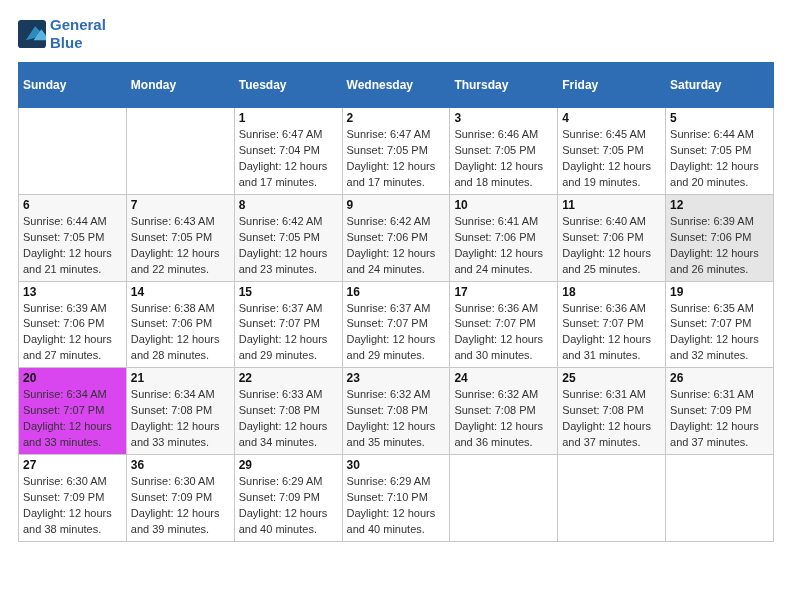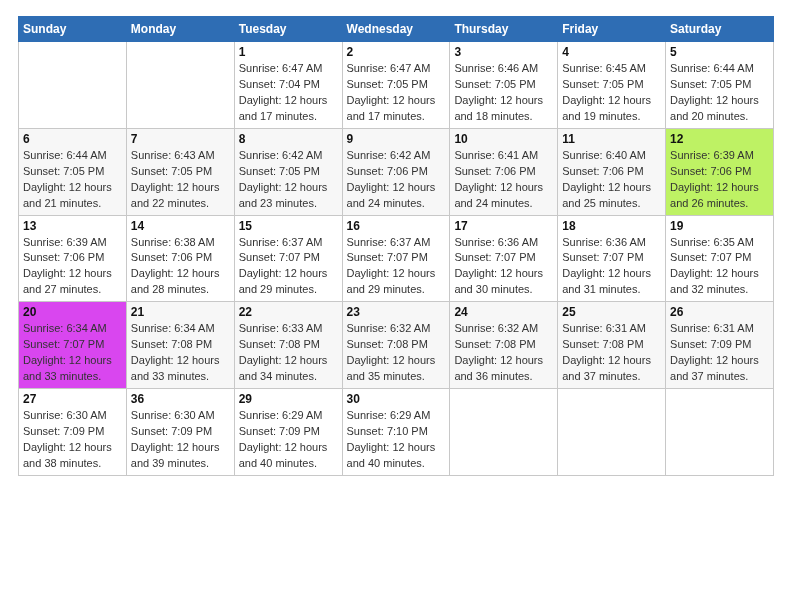--- a/index.html
+++ b/index.html
@@ -57,21 +57,21 @@
     .calendar-table {
       width: 100%;
       border-collapse: collapse;
       table-layout: fixed;
     }
     .calendar-table th {
       background: #2e6db4;
       color: #fff;
       font-size: 12px;
       font-weight: bold;
-      padding: 5px 4px;
+      padding: 15px 4px;
       text-align: left;
       border: 1px solid #2e6db4;
     }
     .calendar-table td {
       vertical-align: top;
       border: 1px solid #c8c8c8;
       padding: 3px 4px;
       font-size: 10px;
       color: #333;
       height: 80px;
@@ -93,20 +93,37 @@
       line-height: 1.45;
     }
     .empty-cell {
       background: #fff !important;
     }
   </style>
 </head>
 <body>
 
 <div class="page">
+  <div class="header">
+    <div class="logo">
+      <svg class="logo-icon" width="36" height="36" viewBox="0 0 36 36">
+        <rect x="0" y="0" width="36" height="36" rx="4" fill="#1a3a5c"></rect>
+        <polygon points="10,26 22,8 34,20" fill="#2e8bc0"></polygon>
+        <polygon points="20,26 30,12 36,20 36,26" fill="#5ab4e0"></polygon>
+      </svg>
+      <div class="logo-text">
+        <span>General</span><br>
+        <span style="color:#2e6db4">Blue</span>
+      </div>
+    </div>
+    <div class="title-area">
+      <div class="calendar-title"></div>
+      <div class="calendar-subtitle"></div>
+    </div>
+  </div>
 
   <table class="calendar-table">
     <thead>
       <tr>
       <th>Sunday</th>
           <th>Monday</th>
           <th>Tuesday</th>
           <th>Wednesday</th>
           <th>Thursday</th>
           <th>Friday</th>
@@ -156,21 +173,21 @@
             <div class="day-info">Sunrise: 6:42 AM<br>Sunset: 7:06 PM<br>Daylight: 12 hours and 24 minutes.</div>
           </td>
           <td style="background: rgb(247, 247, 247);">
             <span class="day-number">10</span>
             <div class="day-info">Sunrise: 6:41 AM<br>Sunset: 7:06 PM<br>Daylight: 12 hours and 24 minutes.</div>
           </td>
           <td style="background: rgb(247, 247, 247);">
             <span class="day-number">11</span>
             <div class="day-info">Sunrise: 6:40 AM<br>Sunset: 7:06 PM<br>Daylight: 12 hours and 25 minutes.</div>
           </td>
-          <td style="background: #bef264;">
+          <td style="background: #e5e5e5;">
             <span class="day-number">12</span>
             <div class="day-info">Sunrise: 6:39 AM<br>Sunset: 7:06 PM<br>Daylight: 12 hours and 26 minutes.</div>
           </td>
         </tr>
         <tr>
           <td>
             <span class="day-number">13</span>
             <div class="day-info">Sunrise: 6:39 AM<br>Sunset: 7:06 PM<br>Daylight: 12 hours and 27 minutes.</div>
           </td>
           <td>

